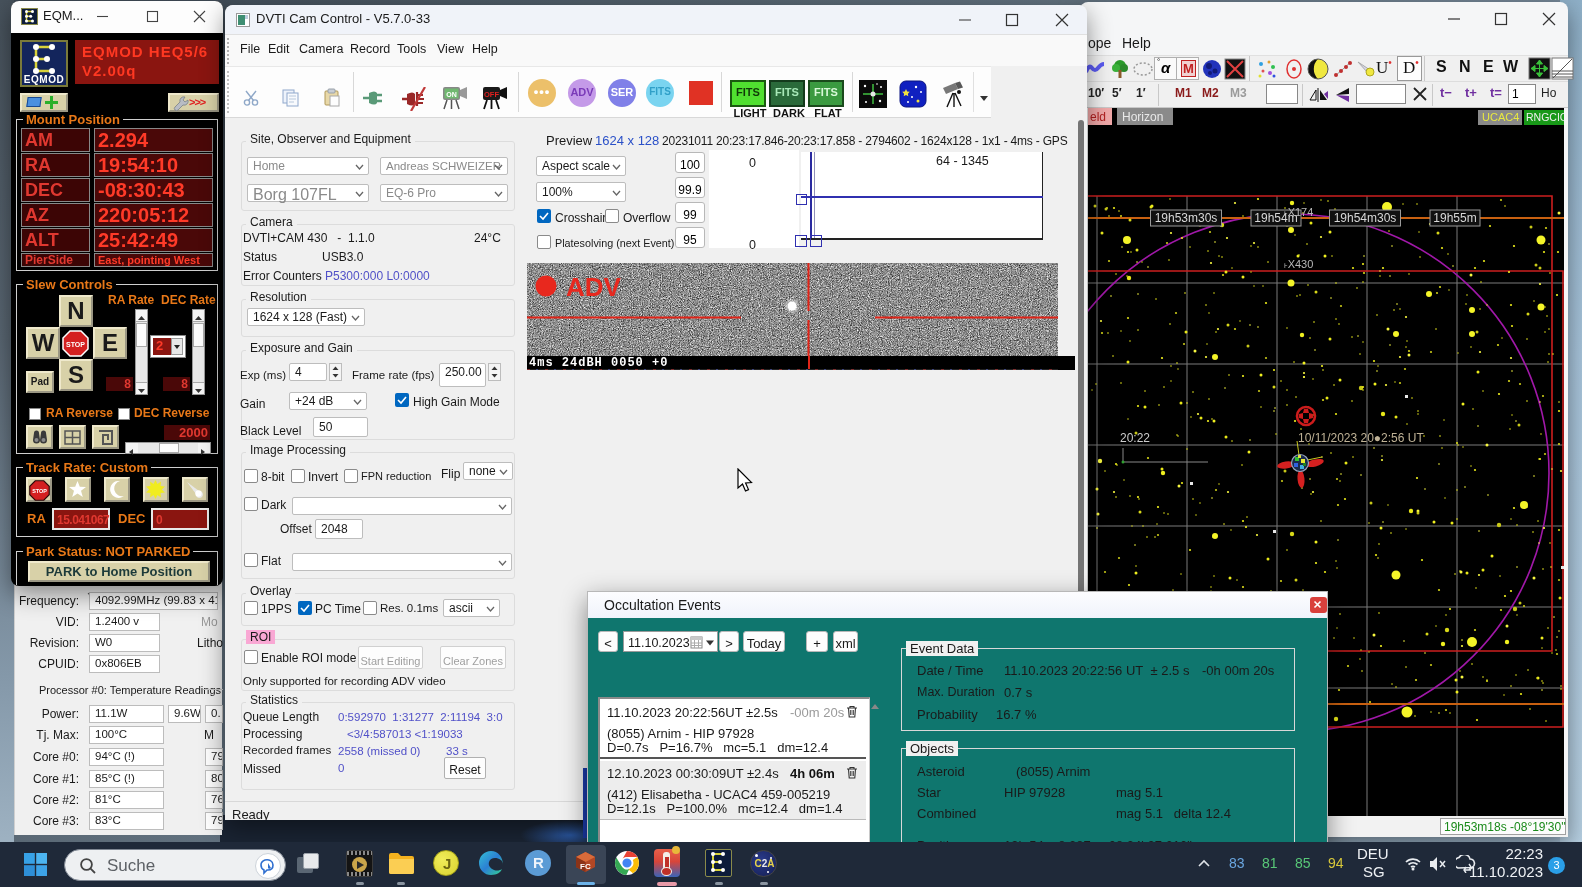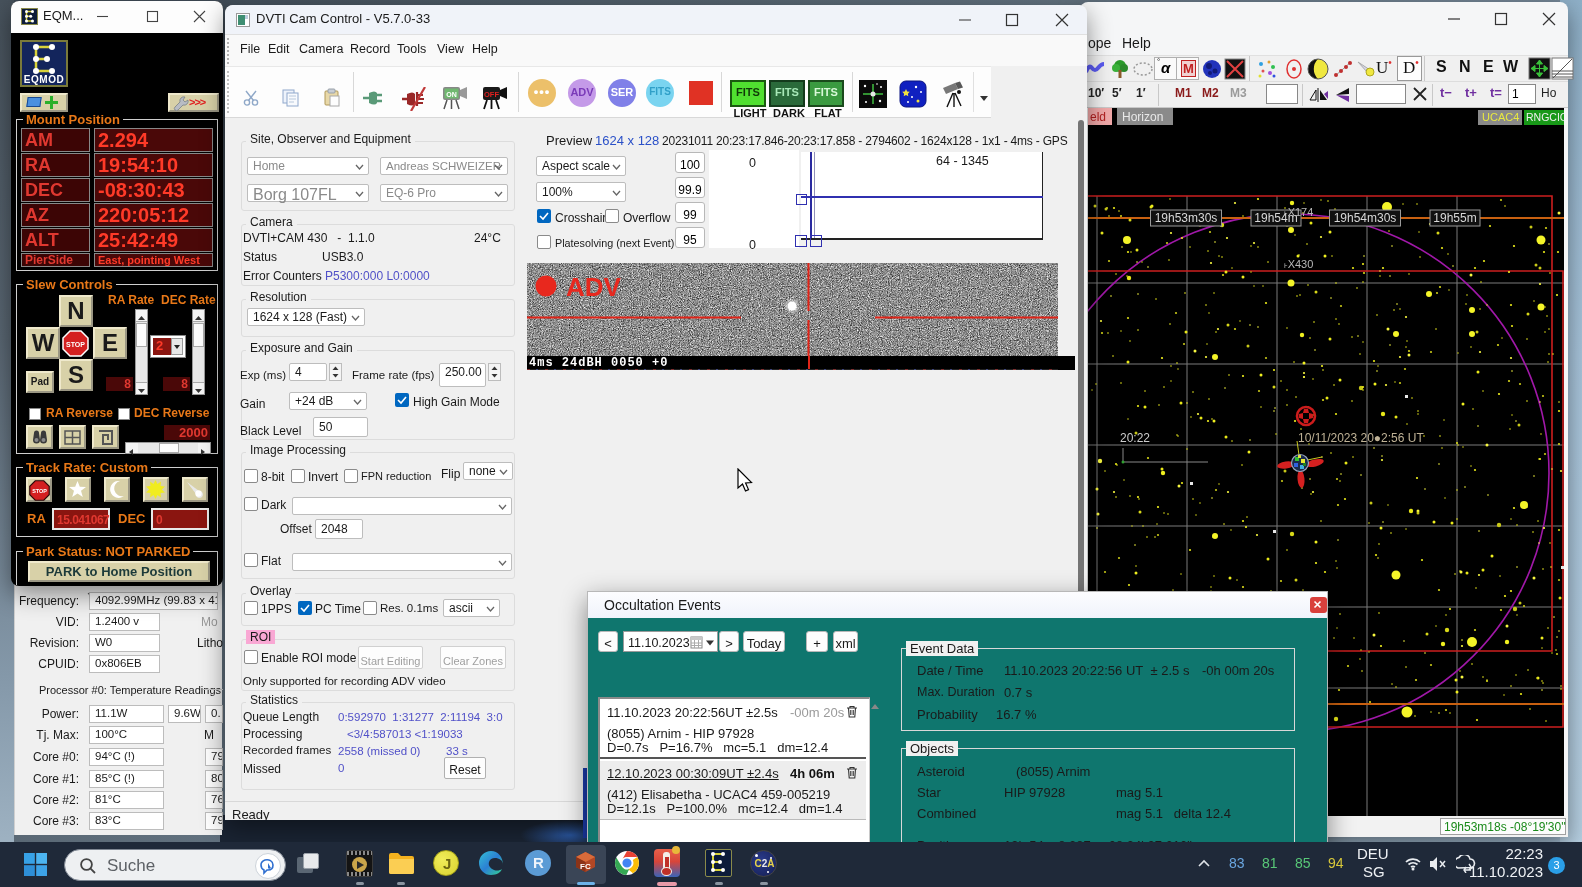--- a/index.html
+++ b/index.html
@@ -1053,20 +1053,24 @@
         <path d="M14 5 L30 5 M14 5 L14 29 L30 29 M14 17 L25 17" stroke="#d8d23a" stroke-width="2.5" fill="none"></path>
         <circle cx="14" cy="5" r="3" fill="#fff"></circle>
         <circle cx="30" cy="5" r="3" fill="#fff"></circle>
         <circle cx="14" cy="17" r="3" fill="#fff"></circle>
         <circle cx="25" cy="17" r="3" fill="#fff"></circle>
         <circle cx="14" cy="29" r="3" fill="#fff"></circle>
         <circle cx="30" cy="29" r="3" fill="#fff"></circle>
       </svg>
   <div class="abs" style="left:0;bottom:0;width:100%;text-align:center;font-size:10px;font-weight:bold;color:#fff;letter-spacing:.5px;">EQMOD</div>
  </div>
+ <div class="abs" style="left:64px;top:39px;width:144px;height:44px;background:#8a1510;">
+  <span class="abs" style="left:7px;top:3px;font-size:15px;font-weight:bold;color:#ff3822;letter-spacing:1px;">EQMOD HEQ5/6</span>
+  <span class="abs" style="left:7px;top:22px;font-size:15px;font-weight:bold;color:#ff3822;letter-spacing:1px;">V2.00q</span>
+ </div>
  <div class="abs" style="left:9px;top:92px;width:48px;height:19px;background:#d8d1a8;border:2px outset #efe9cc;">
   <div class="abs" style="left:5px;top:2px;width:14px;height:10px;background:#4a90e0;border:1px solid #1a4a90;transform:skewX(-8deg);"></div>
   <svg class="abs" style="left:22px;top:0px" width="15" height="15" viewBox="0 0 15 15">
         <path d="M6 1 h3 v5 h5 v3 h-5 v5 h-3 v-5 H1 v-3 h5 z" fill="#2ab02a"></path>
       </svg>
  </div>
  <div class="abs" style="left:157px;top:92px;width:51px;height:19px;background:#d8d1a8;border:2px outset #efe9cc;">
   <svg class="abs" style="left:2px;top:0px" width="18" height="16" viewBox="0 0 18 16">
         <path d="M13 2 a4 4 0 0 0-5 5 L3 12 a2 2 0 0 0 3 3 L11 10 a4 4 0 0 0 5-5 l-3 2 l-2-2 z" fill="#b8bcc4" stroke="#707880" stroke-width=".7"></path>
       </svg>
@@ -1594,21 +1598,21 @@
  <span class="abs" style="left:7px;top:6px;font-size:13px;color:#1a1a1a;">11.10.2023 20:22:56UT ±2.5s</span>
  <span class="abs" style="left:190px;top:6px;font-size:13px;color:#9a9a9a;">-00m 20s</span>
  <div class="abs" style="left:246px;top:5px;"><svg width="12" height="13" viewBox="0 0 12 13">
           <path d="M1 3 h10 M4 3 V1.5 h4 V3 M2.5 3 l.7 9 h5.6 l.7-9" stroke="#333" fill="none" stroke-width="1.1"></path>
           <path d="M4.5 5 v5 M6 5 v5 M7.5 5 v5" stroke="#333" stroke-width=".8"></path>
         </svg></div>
  <span class="abs" style="left:7px;top:27px;font-size:13px;color:#1a1a1a;">(8055) Arnim - HIP 97928</span>
  <span class="abs" style="left:7px;top:41px;font-size:13px;color:#1a1a1a;">D=0.7s&nbsp;&nbsp; P=16.7%&nbsp;&nbsp; mc=5.1&nbsp;&nbsp; dm=12.4</span>
 </div>
     <div class="abs" style="left:12px;top:169px;width:266px;height:59px;background:#ededed;border-bottom:1px solid #bbb;">
- <span class="abs" style="left:7px;top:5px;font-size:13px;color:#1a1a1a;text-decoration:underline;">12.10.2023 00:30:09UT ±2.4s</span>
+ <span class="abs" style="left:7px;top:5px;font-size:13px;color:#1a1a1a;">12.10.2023 00:30:09UT ±2.4s</span>
  <span class="abs" style="left:190px;top:5px;font-size:13px;color:#111;font-weight:bold;">4h 06m</span>
  <div class="abs" style="left:246px;top:4px;"><svg width="12" height="13" viewBox="0 0 12 13">
           <path d="M1 3 h10 M4 3 V1.5 h4 V3 M2.5 3 l.7 9 h5.6 l.7-9" stroke="#333" fill="none" stroke-width="1.1"></path>
           <path d="M4.5 5 v5 M6 5 v5 M7.5 5 v5" stroke="#333" stroke-width=".8"></path>
         </svg></div>
  <span class="abs" style="left:7px;top:26px;font-size:13px;color:#1a1a1a;">(412) Elisabetha - UCAC4 459-005219</span>
  <span class="abs" style="left:7px;top:40px;font-size:13px;color:#1a1a1a;">D=12.1s&nbsp;&nbsp; P=100.0%&nbsp;&nbsp; mc=12.4&nbsp;&nbsp; dm=1.4</span>
 </div>
     <svg class="abs" style="left:282px;top:110px" width="10" height="9" viewBox="0 0 10 9">
       <path d="M1 7 L5 2 L9 7 z" fill="#888"></path>

